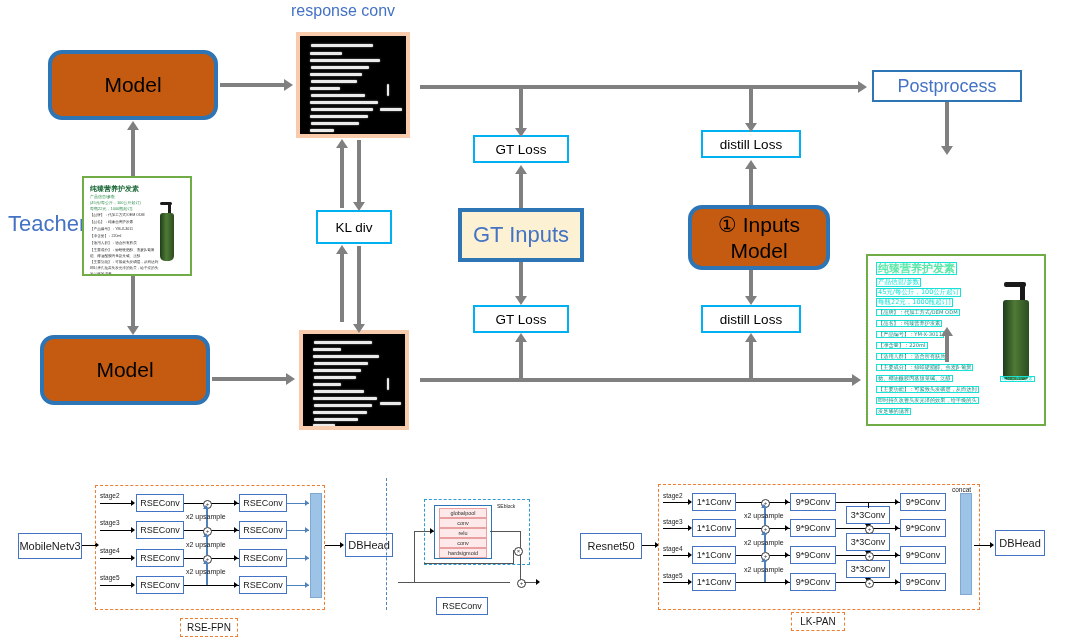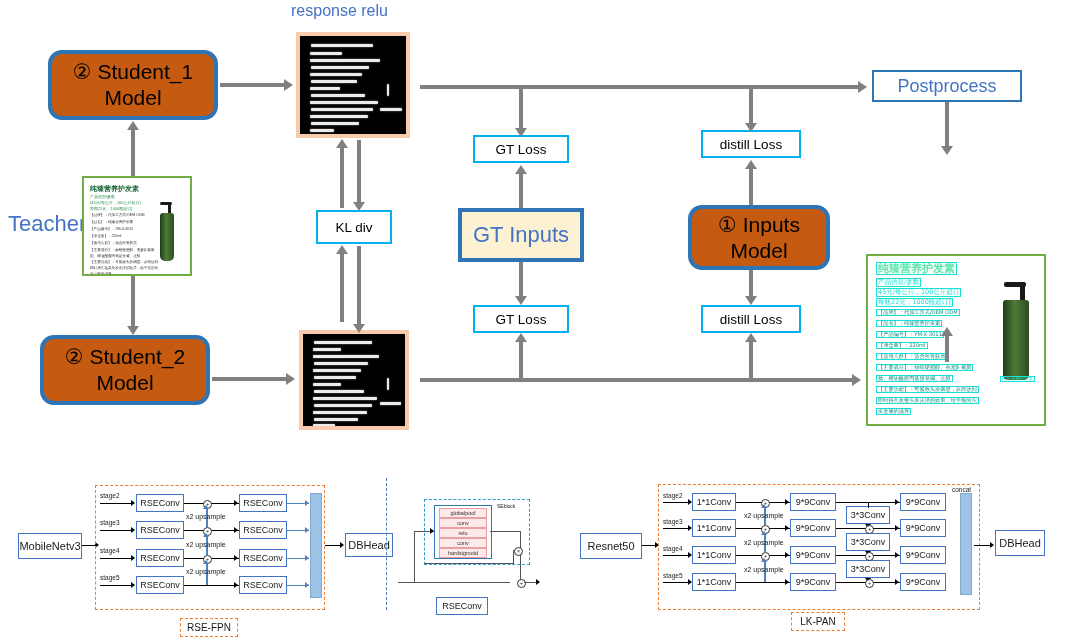--- a/index.html
+++ b/index.html
@@ -92,34 +92,32 @@
   .vdiv{position:absolute;border-left:1.6px dashed #4F81BD;}
   .se-outer{position:absolute;border:1.4px dashed #2E9BD6;}
   .se-inner{position:absolute;border:1.6px solid #2E75B6;background:#fff;}
   .se-row{position:absolute;background:#FDE9E9;border:1px solid #E8A0A0;
           font-size:5.5px;color:#333;display:flex;align-items:center;justify-content:center;}
   .gline{background:#555;position:absolute;}
 </style>
 </head>
 <body>
 
-<div class="abs cap" style="left:291px;top:2px;">response relu</div>
+<div class="abs cap" style="left:291px;top:2px;">response conv</div>
 
 <div class="abs inputs-lbl" style="left:8px;top:211px;">Teacher</div>
 
 <div class="abs model-box" style="left:48px;top:50px;width:170px;height:70px;">
   <div>
-    <div>② Student_1</div>
     <div>Model</div>
   </div>
 </div>
 
 <div class="abs model-box" style="left:40px;top:335px;width:170px;height:70px;">
   <div>
-    <div>② Student_2</div>
     <div>Model</div>
   </div>
 </div>
 
 <div class="abs model-box" style="left:688px;top:205px;width:142px;height:65px;">
   <div>
     <div>① Inputs</div>
     <div>Model</div>
   </div>
 </div>

